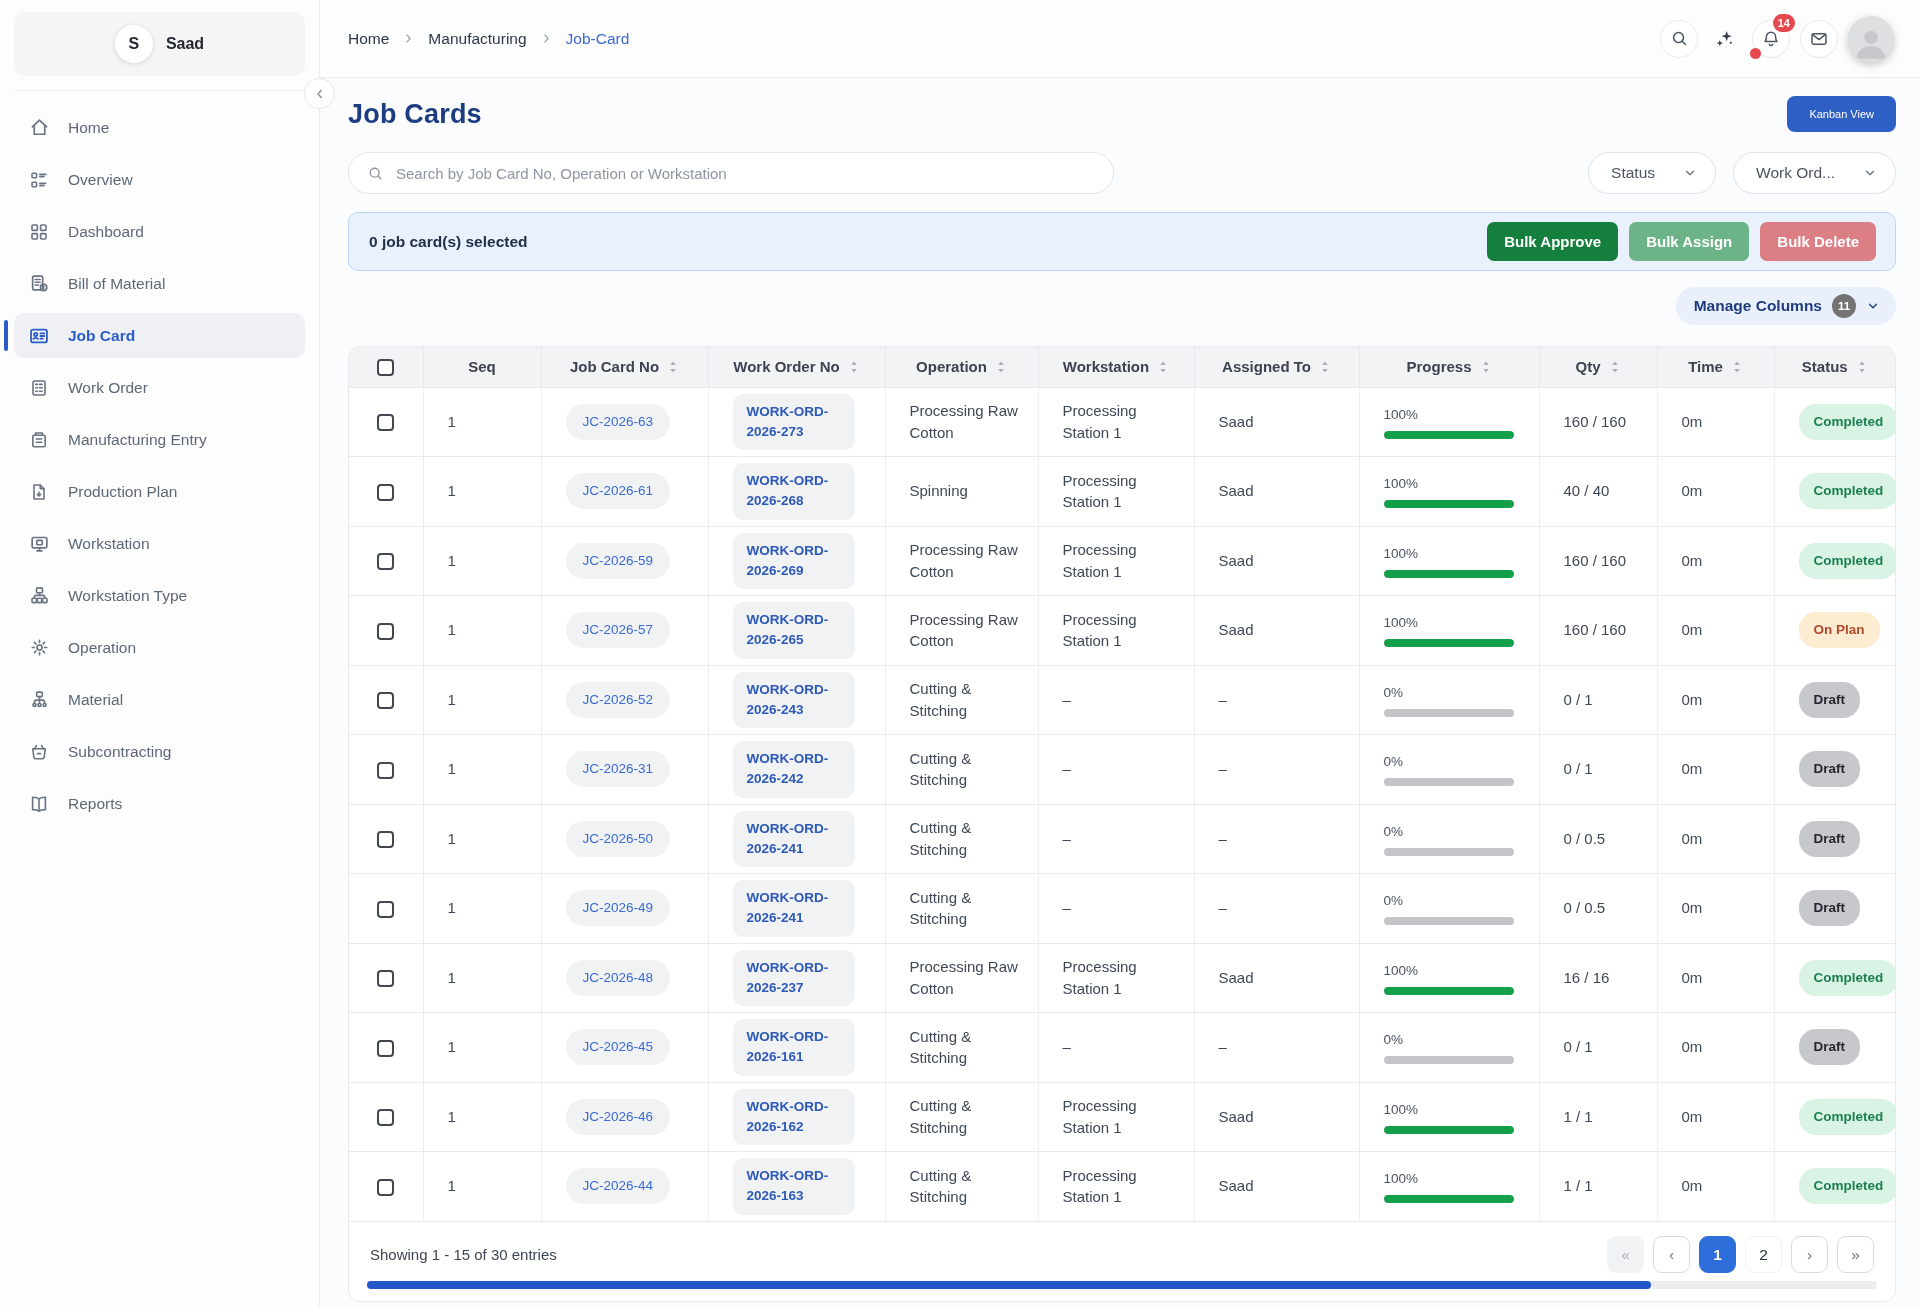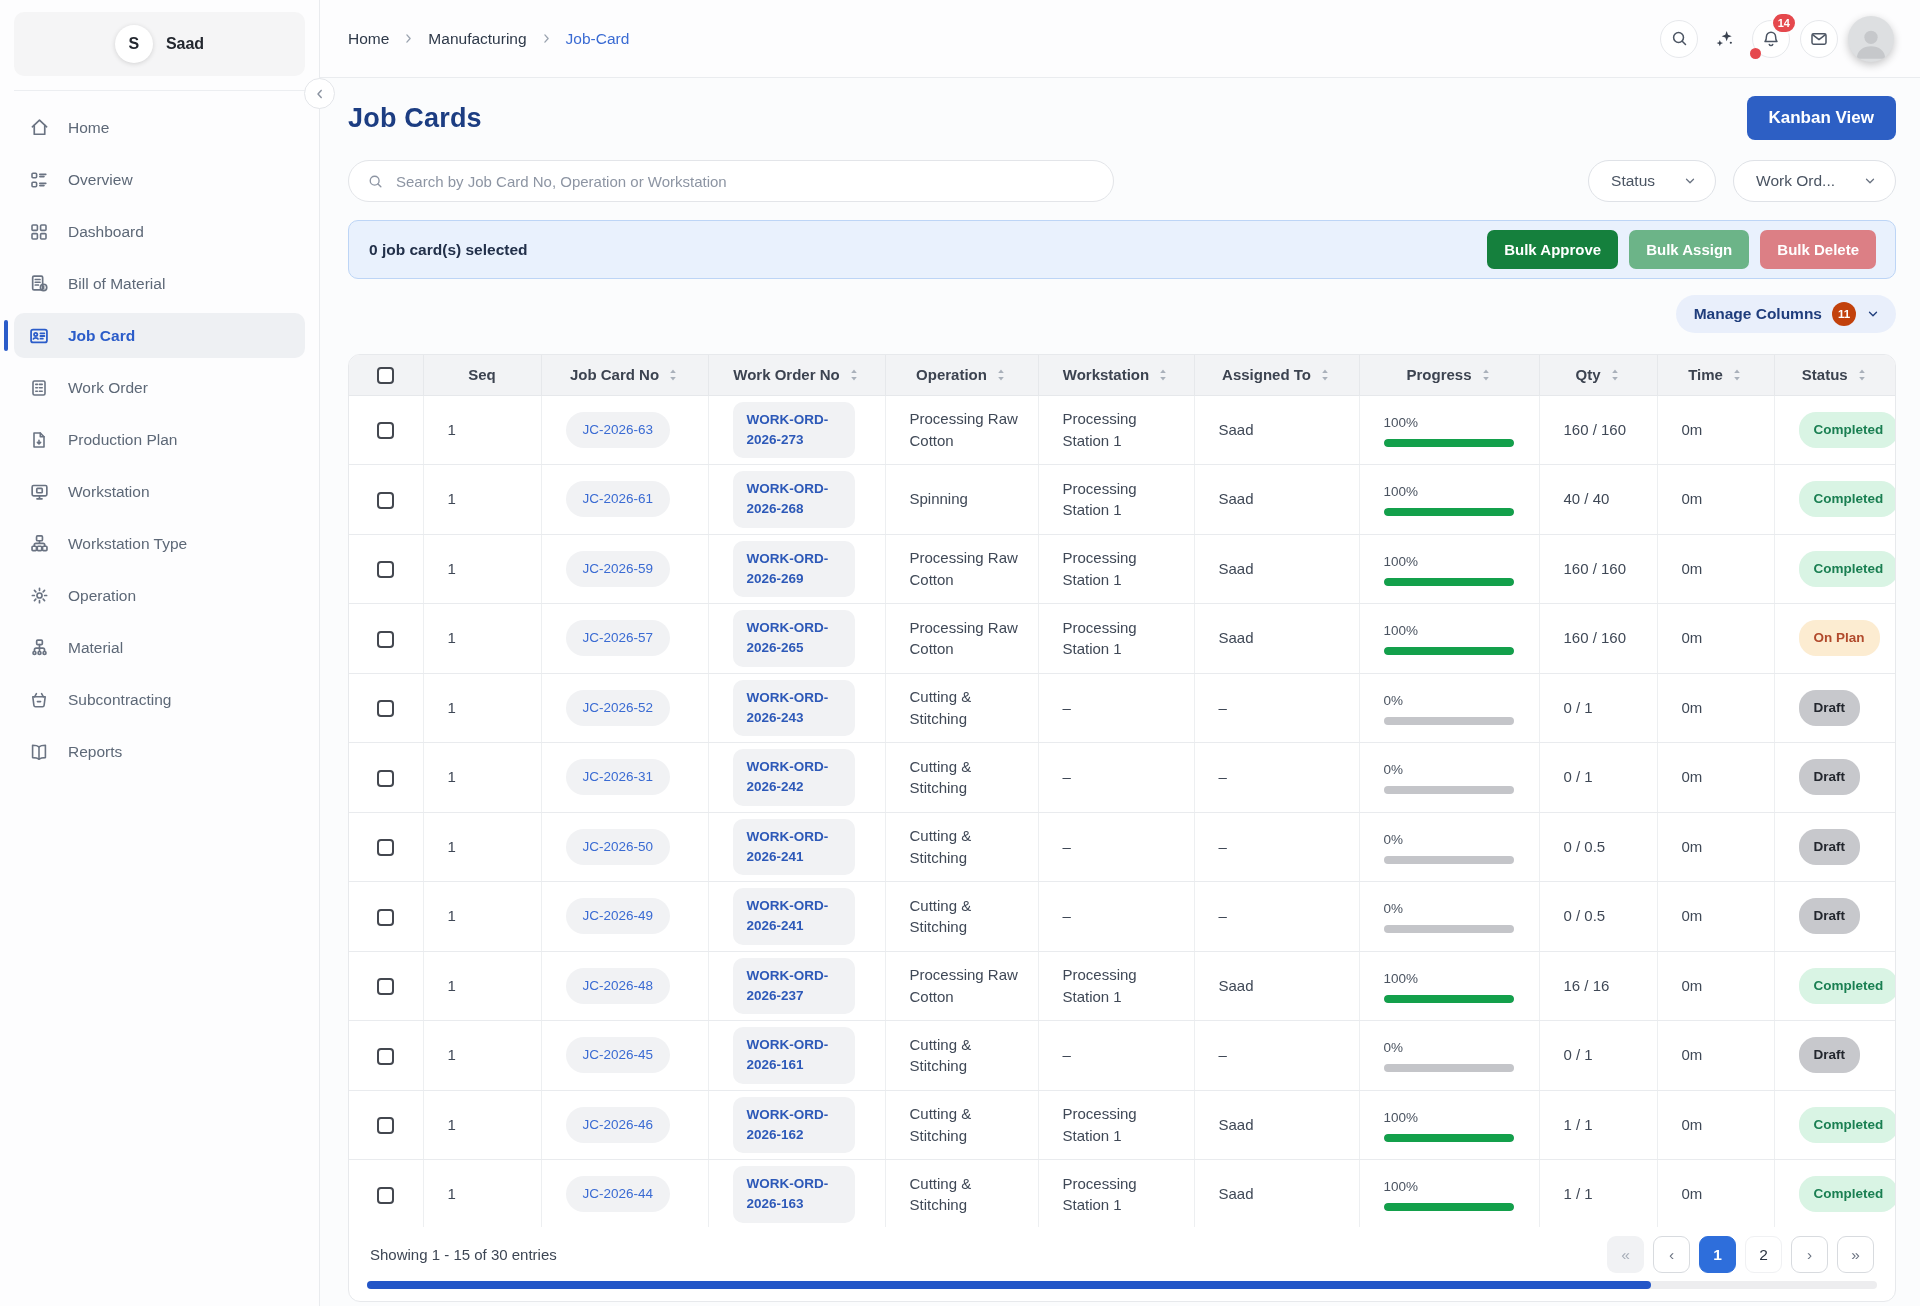--- a/index.html
+++ b/index.html
@@ -35,41 +35,41 @@
   .icon-btn { width:38px; height:38px; border-radius:50%; background:#fff; border:1px solid #e7e9ec; display:flex; align-items:center; justify-content:center; color:#4c5563; position:relative; cursor:pointer; }
   .sparkle-btn { width:34px; height:38px; border:none; background:transparent; color:#39414f; display:flex; align-items:center; justify-content:center; cursor:pointer; }
   .badge { position:absolute; top:-9px; right:-8px; min-width:23px; height:22px; padding:0 5px; border-radius:11px; background:#e5484d; color:#fff; font-size:11px; font-weight:bold; display:flex; align-items:center; justify-content:center; border:2px solid #fdfdfe; }
   .alert-dot { position:absolute; bottom:-2px; left:-3px; width:11px; height:11px; border-radius:50%; background:#e5484d; }
   .avatar-btn { width:46px; height:46px; border-radius:50%; border:none; background:#dddfe1; box-shadow:0 3px 9px rgba(0,0,0,.22); display:flex; align-items:flex-end; justify-content:center; overflow:hidden; cursor:pointer; }
 
   .content { flex:1; padding:16px 24px 0 28px; display:flex; flex-direction:column; min-height:0;justify-content:center; }
 
   .page-head { display:flex; justify-content:space-between; align-items:center; margin:2px 0 20px; flex:none; }
   .page-head h1 { font-size:27px; font-weight:bold; color:#1c3d82; letter-spacing:.2px; }
-  .kanban-btn { background:#2d5fc4; color:#fff; border:none; border-radius:8px; padding:12px 22px; font-size:17px; font-weight:bold; cursor:pointer; }
+  .kanban-btn { background:#2d5fc4; color:#fff; border:none; border-radius:8px; padding:12px 22px; font-size:11px; font-weight:normal; cursor:pointer; }
 
   .filter-row { display:flex; justify-content:space-between; align-items:center; margin-bottom:18px; flex:none; }
   .search-box { width:766px; height:42px; background:#fff; border:1px solid #e3e5e9; border-radius:21px; display:flex; align-items:center; padding:0 18px; gap:12px; color:#8d95a3; }
   .search-box input { border:none; outline:none; flex:1; font-size:15px; color:#333a46; background:transparent; font-family:inherit; }
   .search-box input::placeholder { color:#8d95a3; }
   .filter-selects { display:flex; gap:17px; }
   .select-pill { height:42px; border-radius:21px; border:1px solid #dfe2e7; background:#fff; color:#4a5462; font-size:15.5px; display:flex; align-items:center; gap:28px; padding:0 18px 0 22px; cursor:pointer; font-family:inherit; }
   .select-pill .chev { color:#6a7382; display:flex; }
 
   .bulk-bar { height:59px; background:#e9f1fd; border:1px solid #bdd5f6; border-radius:10px; display:flex; align-items:center; justify-content:space-between; padding:0 19px 0 20px; margin-bottom:16px; flex:none; }
   .sel-text { font-size:15.5px; color:#22304a; font-weight:bold; }
   .bulk-btns { display:flex; gap:11px; }
   .bulk { border:none; border-radius:7px; color:#fff; font-size:15px; font-weight:bold; padding:11px 17px; cursor:pointer; font-family:inherit; }
   .bulk.approve { background:#15803d; }
   .bulk.assign { background:#6cb488; }
   .bulk.delete { background:#dc7f85; }
 
   .manage-row { display:flex; justify-content:flex-end; margin-bottom:21px; flex:none; }
   .manage-pill { display:flex; align-items:center; gap:10px; background:#e9effb; border:none; border-radius:19px; padding:7px 16px 7px 18px; color:#1f3d7c; font-size:15.5px; font-weight:bold; cursor:pointer; font-family:inherit; }
-  .count-badge { background:#c2410c; width:24px; height:24px; border-radius:50%; color:#fff; font-size:11.5px; font-weight:bold; display:flex; align-items:center; justify-content:center; }
+  .count-badge { background:#737373; width:24px; height:24px; border-radius:50%; color:#fff; font-size:11.5px; font-weight:bold; display:flex; align-items:center; justify-content:center; }
   .manage-pill .chev { color:#1f3d7c; display:flex; }
 
   
   .table-card { background:#fff; border:1px solid #e7e9ec; border-radius:12px; flex:1; display:flex; flex-direction:column; min-height:0; overflow:hidden; margin-bottom:4px; }
   .table-wrap { flex:1; overflow:hidden; }
   table { border-collapse:collapse; width:100%; table-layout:fixed; }
   col.c1{width:74px} col.c2{width:118px} col.c3{width:167px} col.c4{width:177px} col.c5{width:153px}
   col.c6{width:156px} col.c7{width:165px} col.c8{width:180px} col.c9{width:118px} col.c10{width:117px}
   thead th { background:#f2f3f5; height:40px; font-size:15px; font-weight:bold; color:#3c4350; border-right:1px solid #e6e8eb; border-bottom:1px solid #e6e8eb; text-align:center; }
   thead th:last-child { border-right:none; }
@@ -172,20 +172,30 @@
             <svg width="20" height="20" viewBox="0 0 20 20" fill="none" stroke="currentColor" stroke-width="1.6" stroke-linecap="round" stroke-linejoin="round">
               <rect x="4" y="3" width="12" height="14" rx="1.5"></rect>
               <path d="M6.8 6.4h1.6M10.4 6.4h2.8M6.8 9.8h1.6M10.4 9.8h2.8M6.8 13.2h1.6M10.4 13.2h2.8"></path>
             </svg>
           </span>
           <span class="nav-label">Work Order</span>
         </div>
         <div class="nav-item">
           <span class="nav-icon">
             <svg width="20" height="20" viewBox="0 0 20 20" fill="none" stroke="currentColor" stroke-width="1.6" stroke-linecap="round" stroke-linejoin="round">
+              <path d="M6.5 5.2V3h7v2.2"></path>
+              <rect x="3.8" y="5.2" width="12.4" height="11.5" rx="1.3"></rect>
+              <path d="M7.3 9h5.4M7.3 12.2h5.4"></path>
+            </svg>
+          </span>
+          <span class="nav-label">Manufacturing Entry</span>
+        </div>
+        <div class="nav-item">
+          <span class="nav-icon">
+            <svg width="20" height="20" viewBox="0 0 20 20" fill="none" stroke="currentColor" stroke-width="1.6" stroke-linecap="round" stroke-linejoin="round">
               <path d="M5 3h6.3L15 6.7V17H5z"></path>
               <path d="M11.3 3v3.7H15"></path>
               <path d="M10 10.2v3.6M8.4 12.4 10 14l1.6-1.6"></path>
             </svg>
           </span>
           <span class="nav-label">Production Plan</span>
         </div>
         <div class="nav-item">
           <span class="nav-icon">
             <svg width="21" height="21" viewBox="0 0 20 20" fill="none" stroke="currentColor" stroke-width="1.6" stroke-linecap="round" stroke-linejoin="round">

